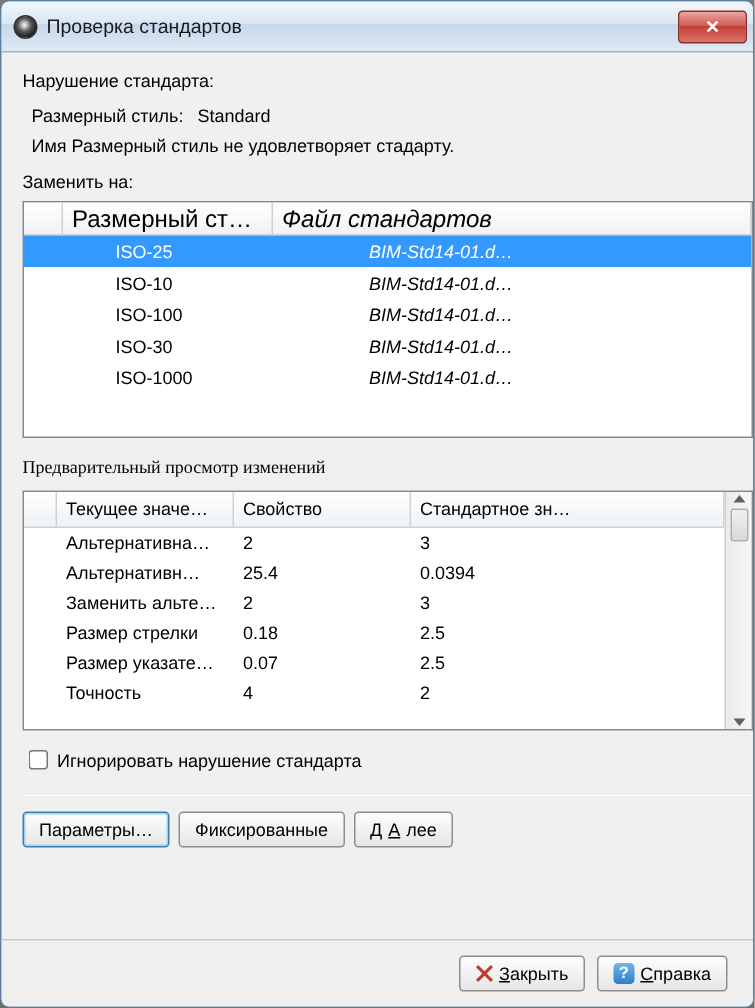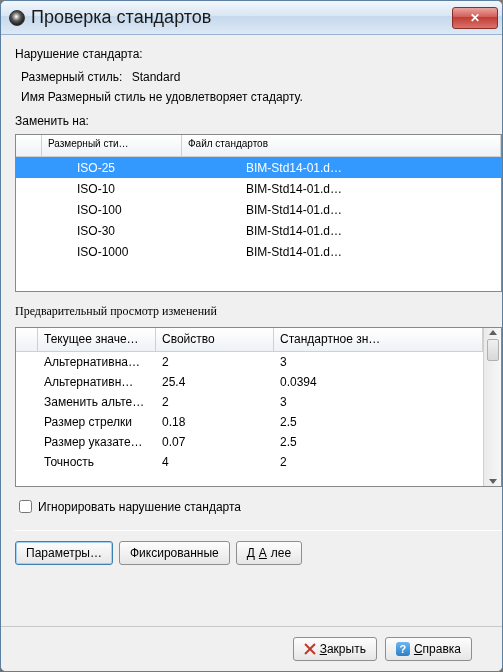--- a/index.html
+++ b/index.html
@@ -33,21 +33,21 @@
   }
   .titlebar .app-icon {
     width: 16px; height: 16px;
     margin-right: 6px;
     background: radial-gradient(circle at 45% 40%, #fff 0%, #555 40%, #222 70%);
     border-radius: 50%;
     border: 1px solid #333;
   }
   .titlebar .title {
     flex: 1;
-    font-size: 18px;
+    font-size: 13px;
     color: #1a1a1a;
   }
   .close-btn {
     width: 46px; height: 22px;
     background: linear-gradient(to bottom, #e9a4a0 0%, #d35d56 45%, #c13c33 46%, #d9736c 100%);
     border: 1px solid #8a2e27;
     border-radius: 3px;
     color: #fff;
     display: flex;
     align-items: center;
@@ -83,21 +83,21 @@
     height: 158px;
     margin-top: 2px;
     overflow: hidden;
     position: relative;
   }
   .lv-header {
     display: flex;
     height: 22px;
     background: linear-gradient(to bottom, #ffffff, #eef2f6);
     border-bottom: 1px solid #d0d0d0;
-    font-size: 10px;
+    font-size: 16px;
   }
   .lv-header .col {
     border-right: 1px solid #d0d0d0;
     padding: 3px 6px;
     white-space: nowrap;
     overflow: hidden;
     text-overflow: ellipsis;
   }
   .lv-rows .row {
     display: flex;
@@ -110,21 +110,21 @@
     color: #fff;
   }
   .lv-rows .cell {
     padding: 2px 6px;
     white-space: nowrap;
     overflow: hidden;
     text-overflow: ellipsis;
   }
   .col-icon { width: 26px; flex: 0 0 26px; }
   .col-a { flex: 0 0 140px; width: 140px; }
-  .col-b { flex: 1; }
+  .col-b { flex: 1; font-style: italic; }
   .preview-label { margin-top: 10px; font-family: Liberation Serif, serif; }
   .preview-view {
     background: #fff;
     border: 1px solid #888;
     height: 160px;
     margin-top: 4px;
     display: flex;
     overflow: hidden;
   }
   .pv-content { flex: 1; overflow: hidden; }
@@ -210,21 +210,21 @@
     align-items: center;
     gap: 4px;
   }
   .btn.default {
     border-color: #3c7fb1;
     box-shadow: 0 0 0 1px #a3d1f5 inset;
   }
   .footer {
     border-top: 1px solid #c9c9c9;
     background: #f0f0f0;
-    padding: 10px 30px;
+    padding: 10px 17px;
     display: flex;
     justify-content: flex-end;
     gap: 8px;
   }
   .icon-x {
     width: 12px; height: 12px;
     position: relative;
   }
   .icon-x::before, .icon-x::after {
     content: "";

